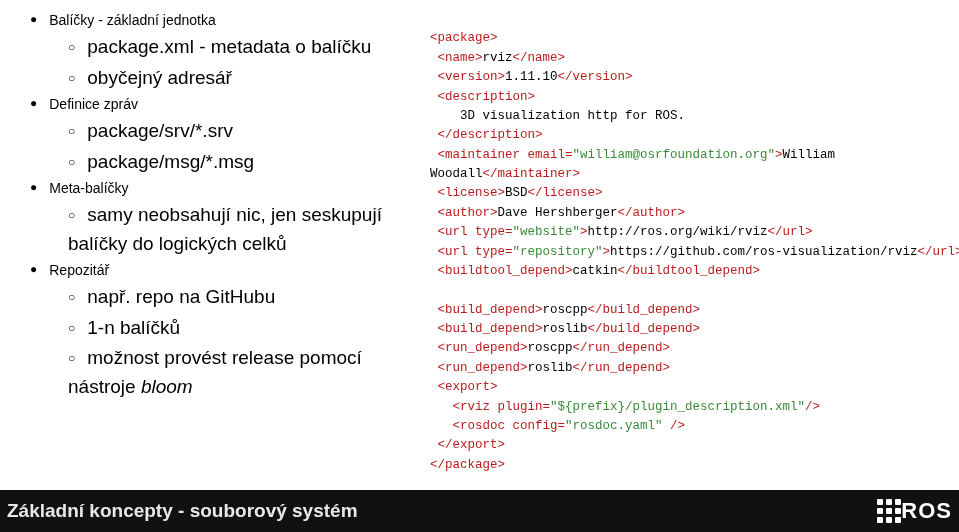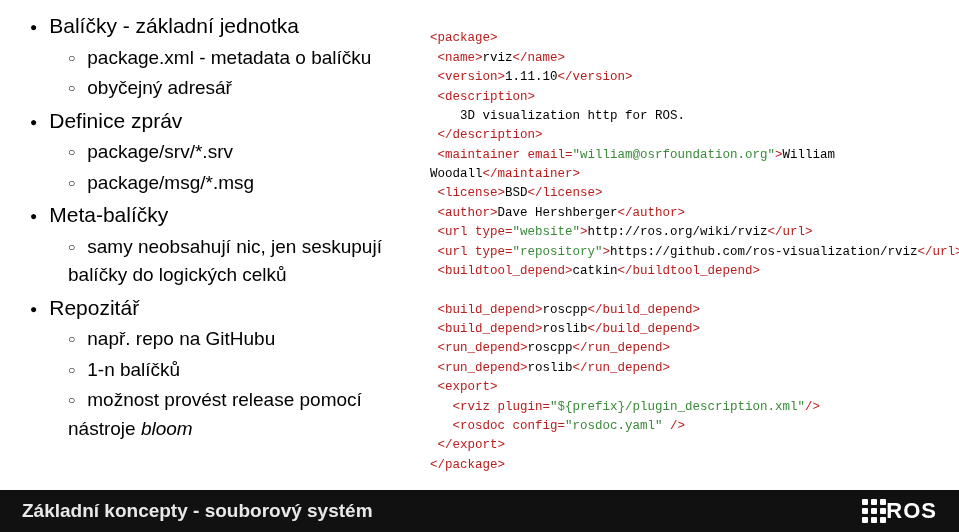--- a/index.html
+++ b/index.html
@@ -1,30 +1,30 @@
 <!DOCTYPE html>
 <html><head>
 <meta charset="utf-8">
 <style>
 * { margin: 0; padding: 0; box-sizing: border-box; }
 body { font-family: sans-serif; background: #fff; width: 959px; height: 532px; overflow: hidden; position: relative; }
 .slide { display: flex; height: 490px; padding: 10px 20px 0 30px; }
 .left { width: 44%; padding-right: 10px; }
 .right { width: 56%; }
 ul { list-style: none; }
-.l1 { font-size: 21px; line-height: 1.5; margin-bottom: 2px; }
+.l1 { font-size: 14px; line-height: 1.5; margin-bottom: 2px; }
 .l1::before { content: "●"; font-size: 12px; margin-right: 12px; vertical-align: 2px; }
 .l2 { font-size: 19px; line-height: 1.5; margin-left: 38px; margin-bottom: 2px; }
 .l2::before { content: "○"; font-size: 12px; margin-right: 12px; vertical-align: 2px; }
 .italic { font-style: italic; }
 .code { font-family: "Courier New", monospace; font-size: 12.5px; line-height: 1.55; white-space: pre; }
 .tag { color: #b91c1c; }
 .val { color: #000; }
 .green { color: #3a8a3a; }
-.footer { position: absolute; bottom: 0; left: 0; right: 0; height: 42px; background: #111; color: #fff; display: flex; align-items: center; justify-content: space-between; padding: 0 22px; }
+.footer { position: absolute; bottom: 0; left: 0; right: 0; height: 42px; background: #111; color: #fff; display: flex; align-items: center; justify-content: space-between; padding: 0 7px; }
 .footer-title { font-size: 19px; font-weight: bold; color: #e8e8e8; }
 .logo { display: flex; align-items: center; gap: 0; }
 .logo-dots { display: grid; grid-template-columns: repeat(3, 6px); grid-template-rows: repeat(3, 6px); gap: 3px; }
 .logo-dots span { width: 6px; height: 6px; background: #fff; border-radius: 1px; }
 .logo-text { font-size: 22px; font-weight: bold; letter-spacing: 1px; }
 </style>
 </head>
 <body>
 
 <div class="slide">

